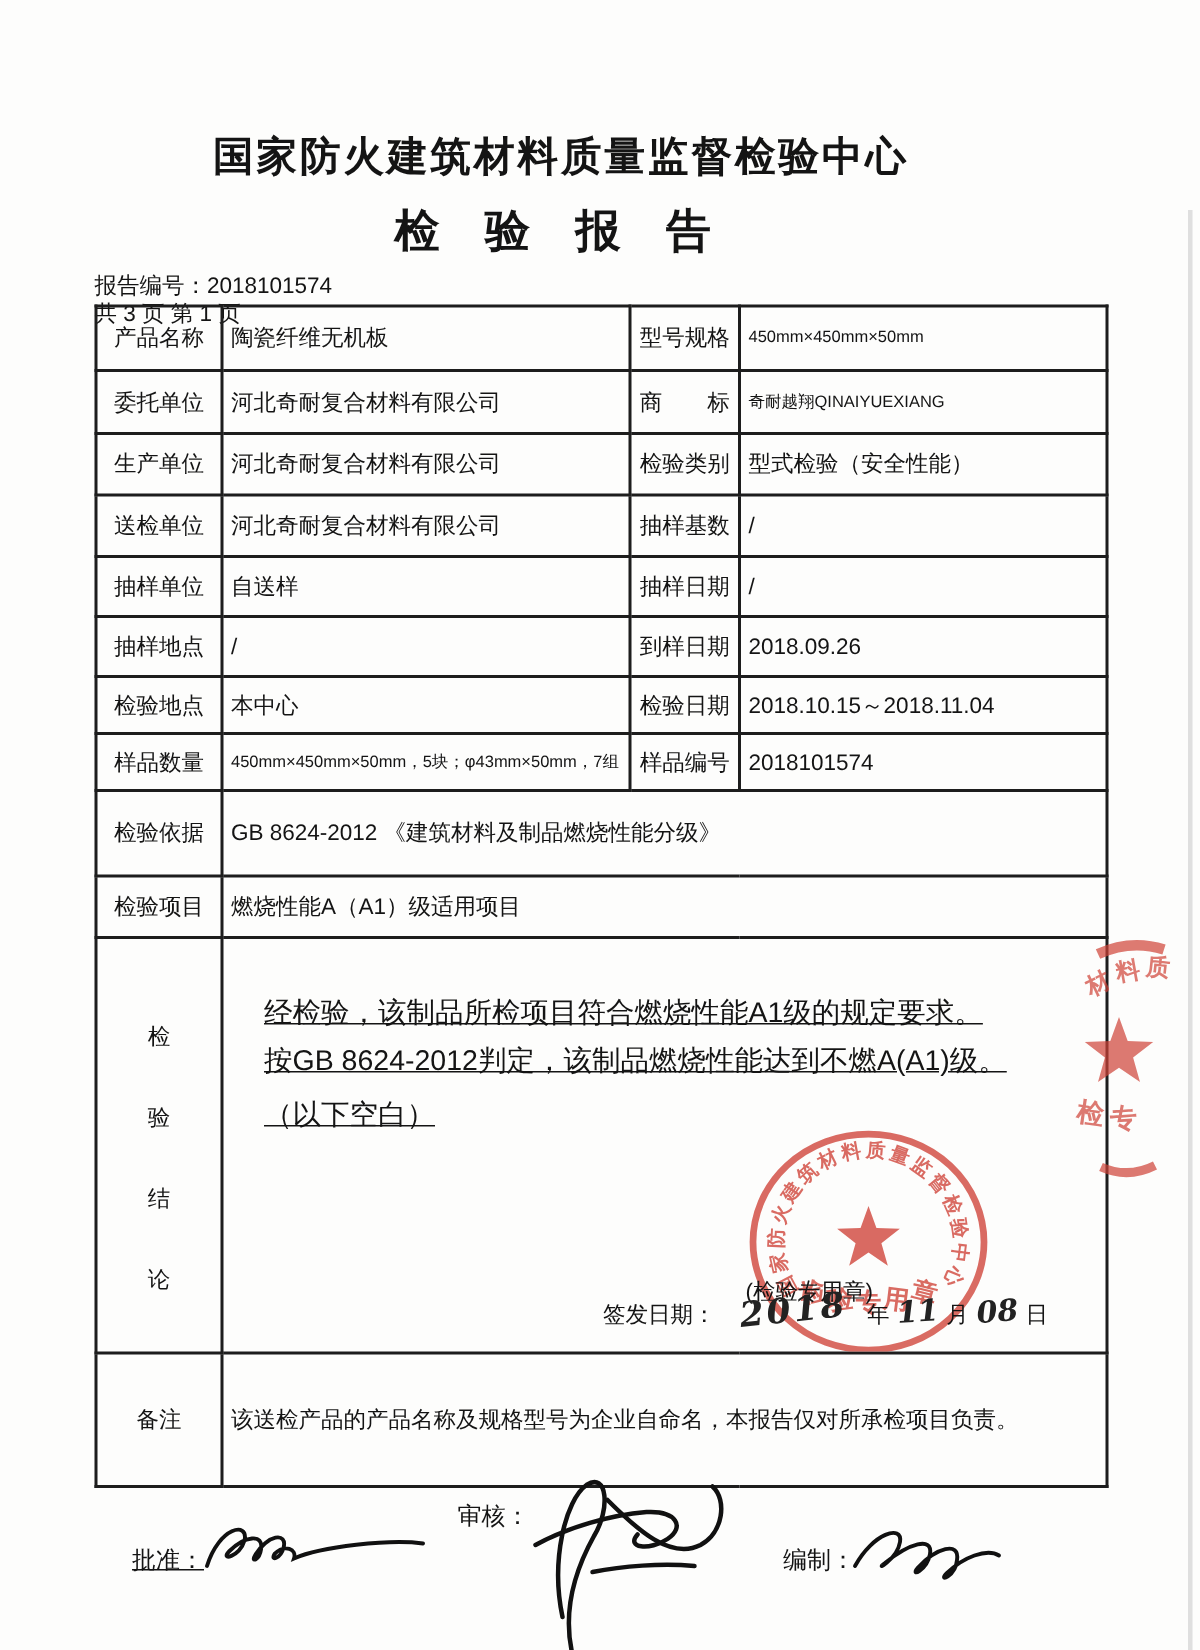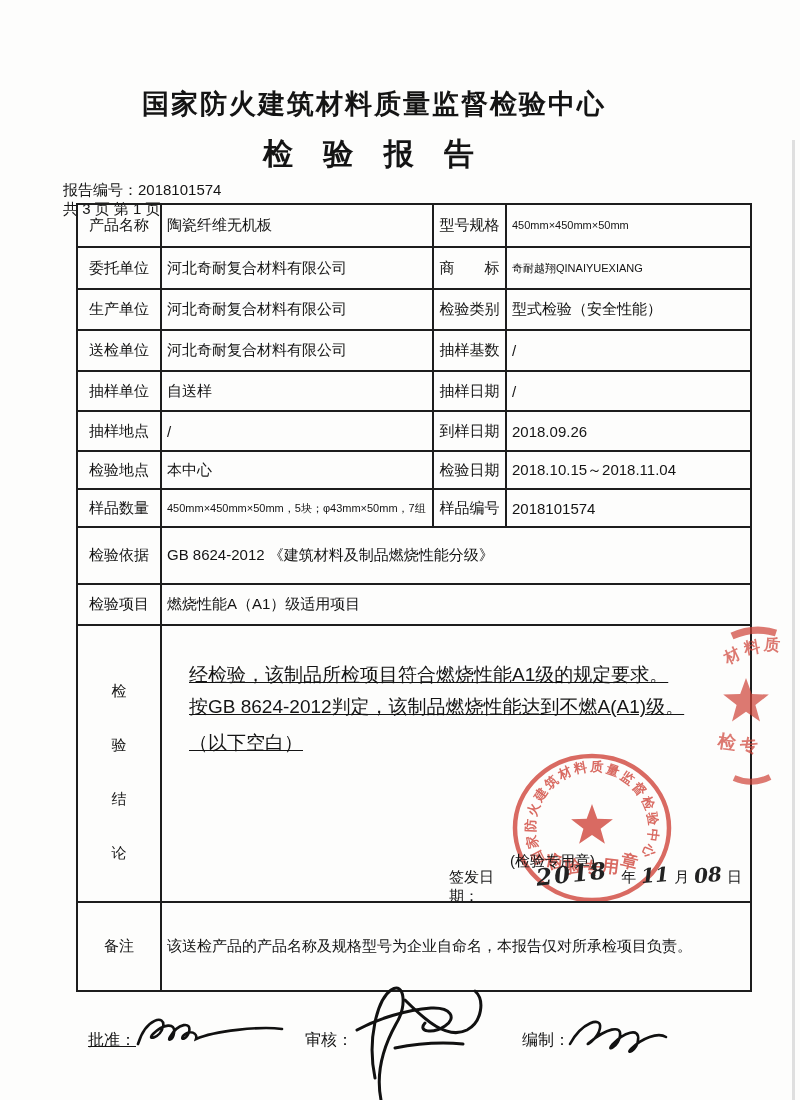--- a/index.html
+++ b/index.html
@@ -4,35 +4,35 @@
 <style>
   html,body{margin:0;padding:0;background:#e8e8e8;}
   .page{position:relative;width:800px;height:1100px;background:#fdfdfc;overflow:hidden;
         font-family:"Liberation Sans", sans-serif;color:#141414;}
   .title{position:absolute;top:86px;left:0;right:52px;text-align:center;
          font-size:27px;font-weight:700;letter-spacing:2px;}
   .subtitle{position:absolute;top:134px;left:0;right:52px;text-align:center;
          font-size:30px;font-weight:700;letter-spacing:11px;}
   .meta{position:absolute;top:181px;left:63px;width:674px;display:flex;
         justify-content:space-between;font-size:15px;font-weight:500;flex-direction:column;}
-  table.rpt{position:absolute;top:203px;left:76px;width:674px;border-collapse:collapse;
+  table.rpt{position:absolute;top:203px;left:63px;width:674px;border-collapse:collapse;
         table-layout:fixed;font-size:15px;font-weight:500;padding-left:48px;}
   table.rpt td{border:2px solid #1d1d1d;padding:0 5px;overflow:hidden;}
   td.lab{text-align:center;padding:0 2px;}
   td.val{text-align:left;padding-left:7px;}
   .h43{height:43px}.h42{height:42px}.h41{height:41px}.h40{height:40px}
   .h38{height:38px}.h67{height:57px}.h277{height:277px}.h89{height:89px}
   .small{font-size:11px;line-height:17px;border-radius:21px;}
   .vertcell{vertical-align:middle;}
   .vertcell .vc{display:flex;flex-direction:column;align-items:center;gap:35px;margin-top:18px;}
   .conc{position:relative;width:100%;height:275px;}
   .conc .p{position:absolute;left:22px;white-space:nowrap;font-size:19px;text-decoration:underline;}
   .p1{top:36px}.p2{top:68px}.p3{top:104px}
   .sealnote{position:absolute;left:343px;top:198px;font-size:15px;margin-top:28px;}
-  .dateline{position:absolute;left:248px;top:234px;display:flex;align-items:baseline;font-size:15px;margin-left:34px;}
+  .dateline{position:absolute;left:248px;top:234px;display:flex;align-items:baseline;font-size:15px;}
   .hand{font-family:"DejaVu Serif", serif;font-style:italic;font-weight:700;color:#222;}
   .hy{font-size:23px;transform:rotate(-6deg);margin:0 10px 0 16px;letter-spacing:2px;}
   .hm{font-size:20px;transform:rotate(-4deg);margin:0 2px;}
   .hd{font-size:20px;transform:rotate(-5deg);margin:0 2px;}
   .unit{margin:0 3px;}
   .stamp{position:absolute;pointer-events:none;}
   .stamp-main{left:340px;top:122px;width:170px;height:160px;}
   .edge-stamp{position:absolute;left:716px;top:620px;width:84px;height:175px;pointer-events:none;}
   .sig-label{position:absolute;font-size:16px;font-weight:500;}
   .sig{position:absolute;}
@@ -184,21 +184,21 @@
       </g>
       <path d="M18,158 Q36,166 54,157" fill="none" stroke="#cf4237" stroke-width="6"></path>
     </g>
   </svg>
 
   <div class="sig-label" style="left:88px;top:1030px;text-decoration:underline;">批准：</div>
   <svg class="sig" style="left:130px;top:1006px;" width="160" height="55" viewBox="0 0 160 55">
     <path d="M8,38 C16,12 36,8 33,21 C30,32 16,35 23,28 C33,18 46,16 44,27 C43,34 37,36 40,31 C48,17 62,15 59,26 C57,33 50,35 53,30 C60,23 68,27 66,33 C84,25 130,20 152,23" fill="none" stroke="#111" stroke-width="2.6" stroke-linecap="round"></path>
   </svg>
 
-  <div class="sig-label" style="left:305px;top:1030px;">审核：</div>
+  <div class="sig-label" style="left:305px;top:1001px;">审核：</div>
   <svg class="sig" style="left:345px;top:978px;" width="150" height="135" viewBox="0 0 150 135">
     <g fill="none" stroke="#111" stroke-width="3" stroke-linecap="round">
       <path d="M30,100 C22,62 32,22 46,12 C60,3 62,28 51,46 C41,64 30,92 36,122"></path>
       <path d="M12,52 C34,40 62,32 86,30 C106,29 112,40 100,48 C88,56 72,54 80,45"></path>
       <path d="M60,22 C80,42 102,62 122,52 C137,44 140,22 130,13"></path>
       <path d="M50,70 C70,66 96,64 118,66"></path>
     </g>
   </svg>
 
   <div class="sig-label" style="left:522px;top:1030px;">编制：</div>

